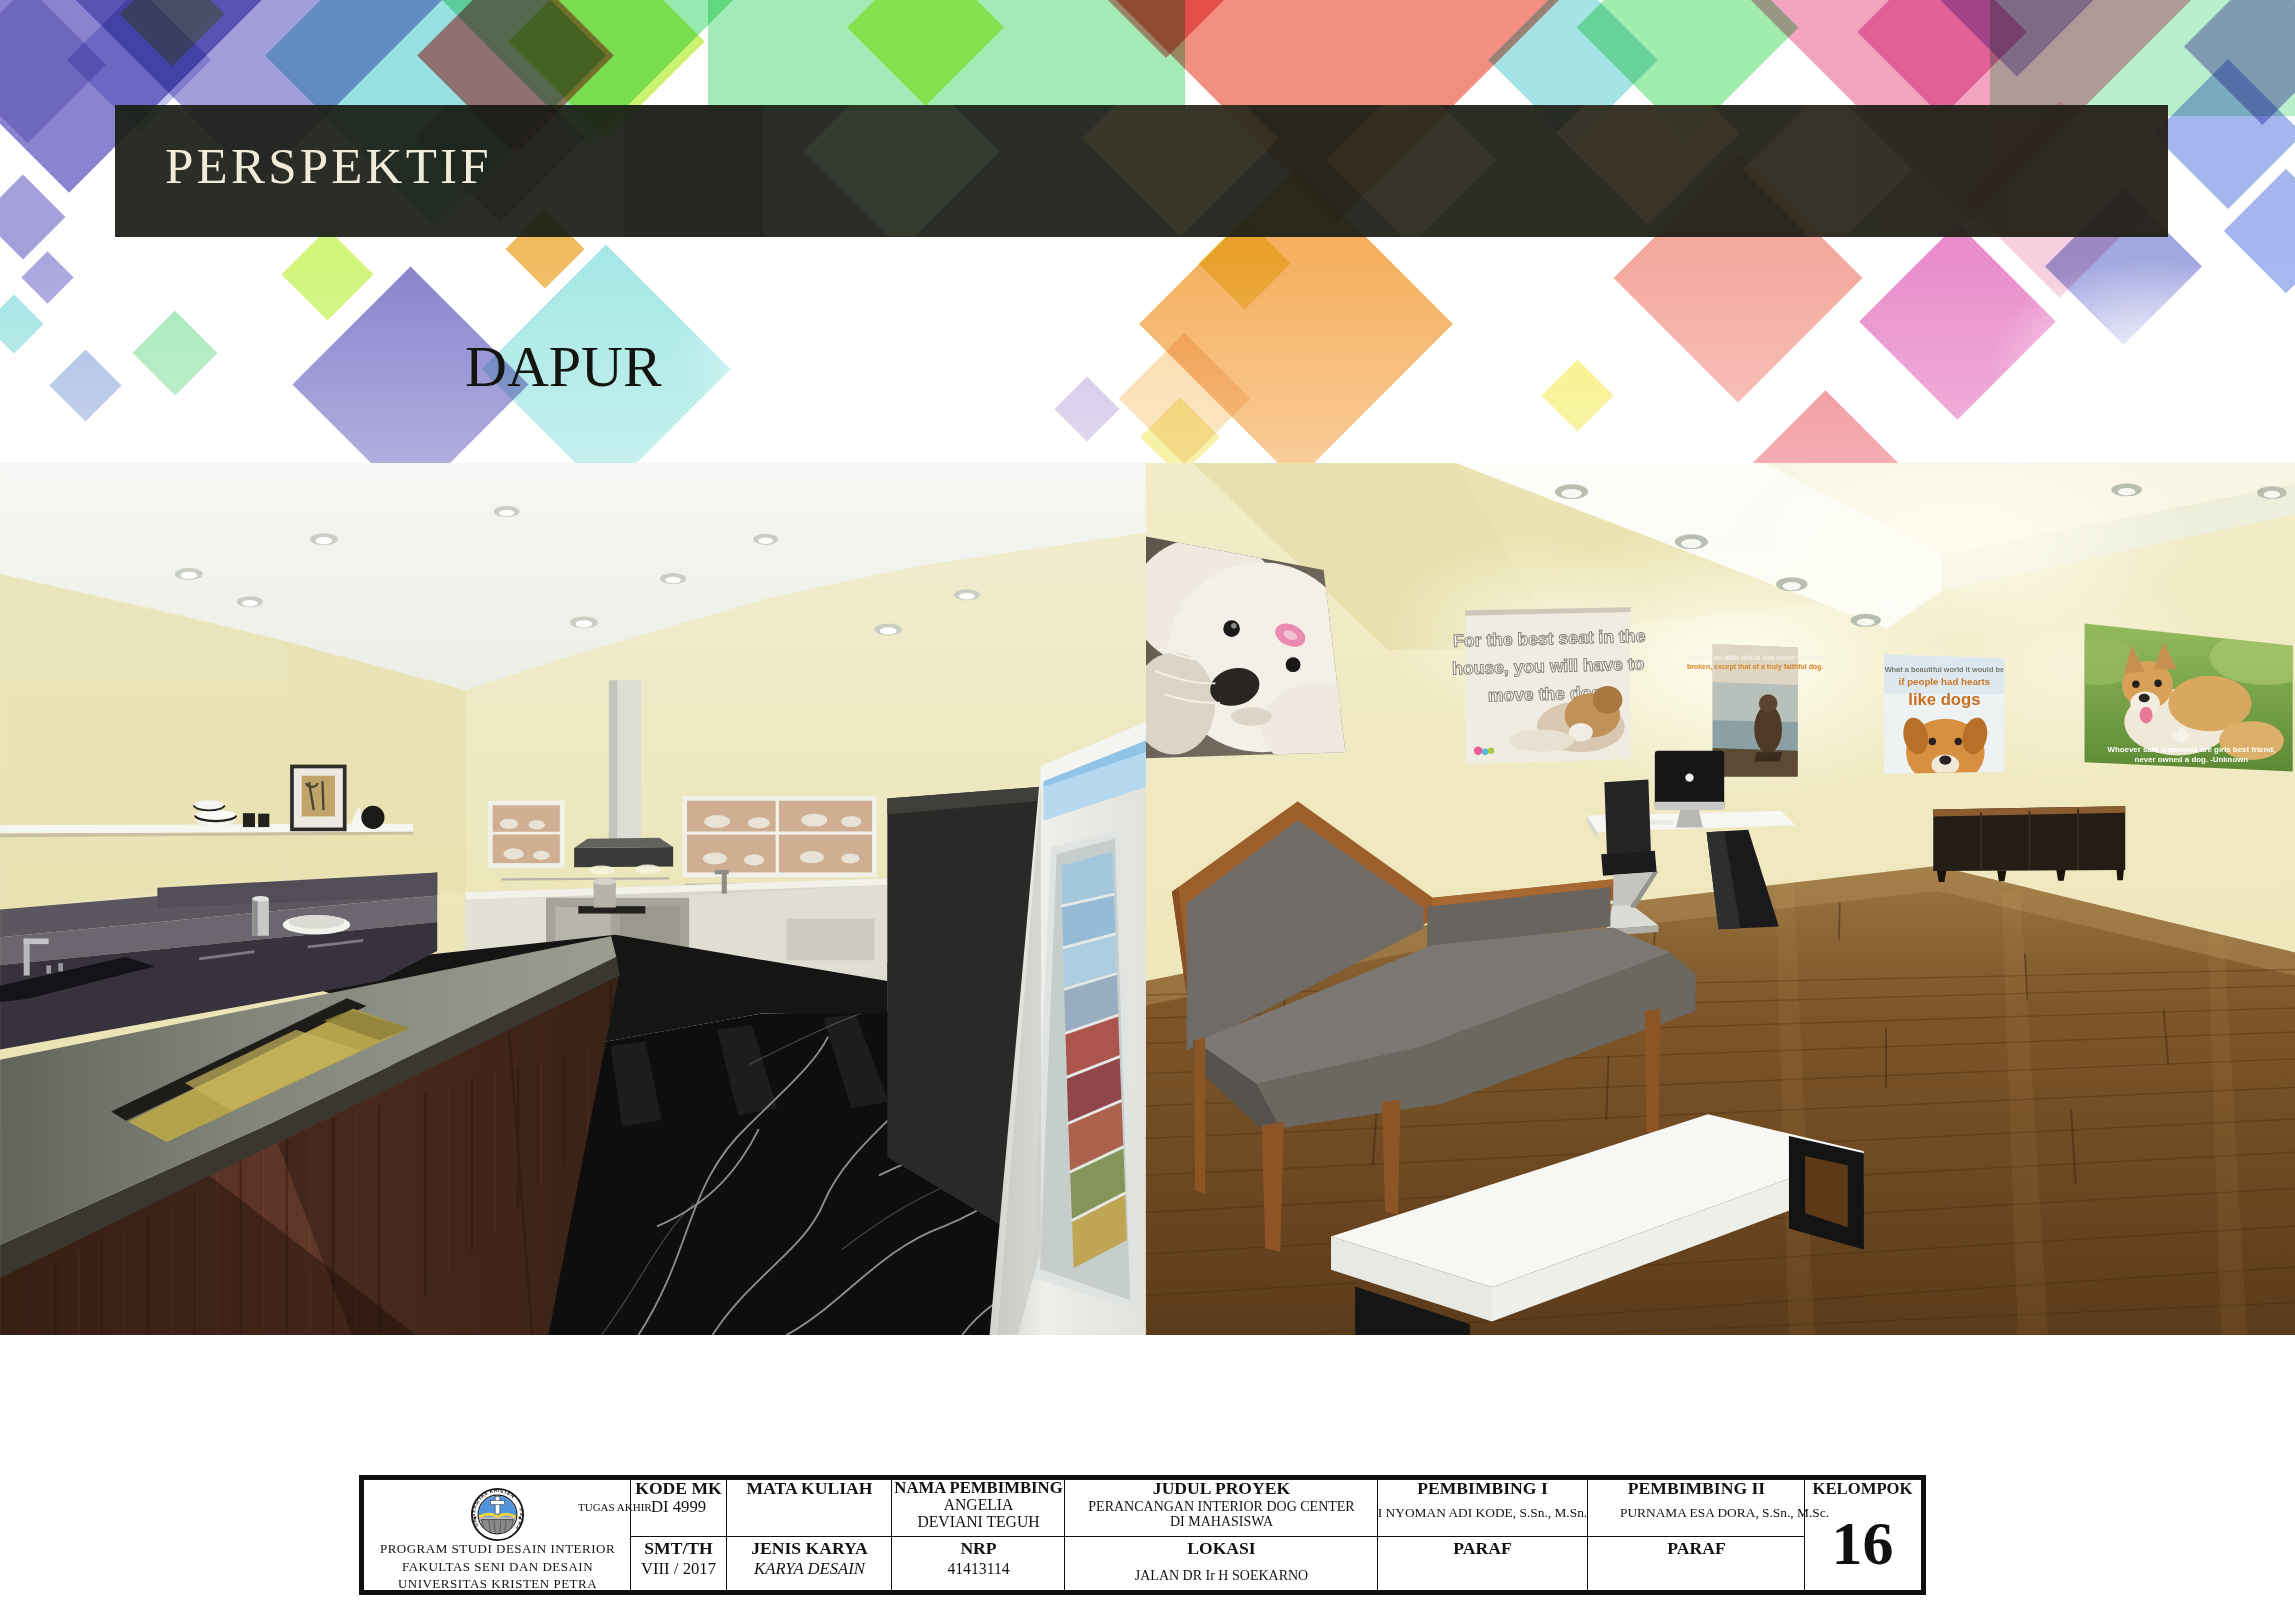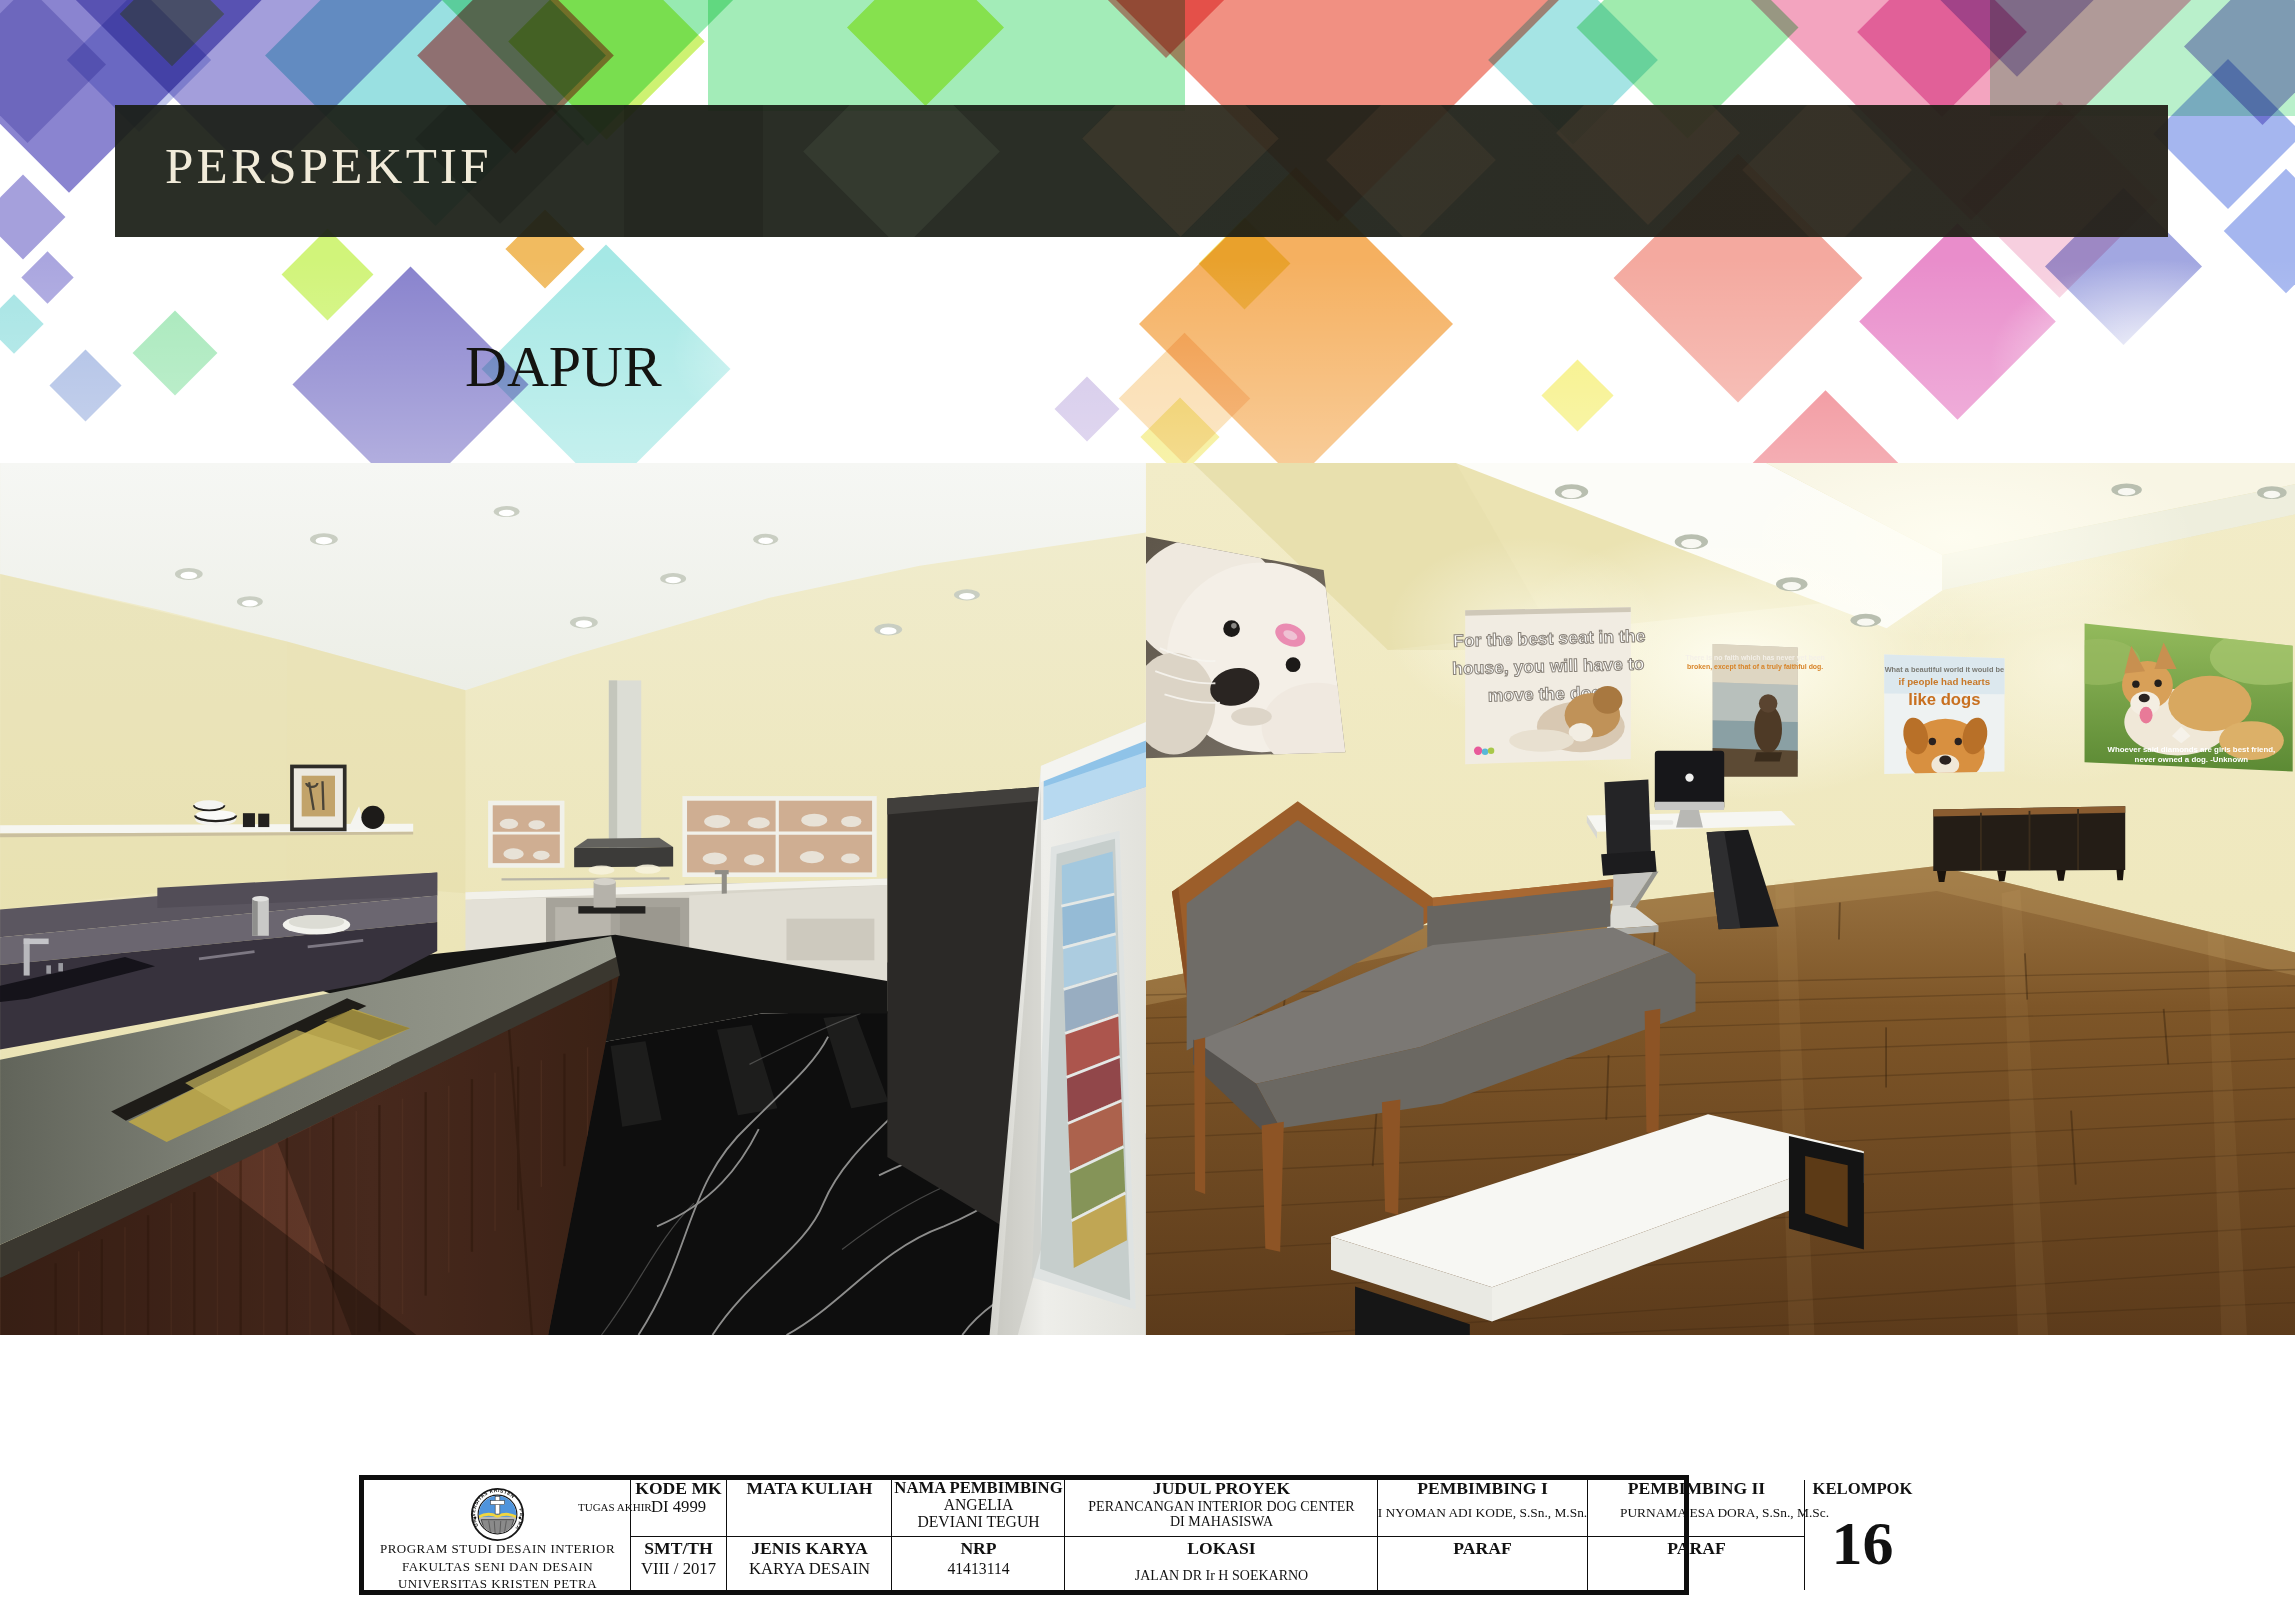--- a/index.html
+++ b/index.html
@@ -1,20 +1,20 @@
 <!DOCTYPE html>
 <html style="font-size:7.4px"><head><meta charset="utf-8">
 <style>
 html,body{margin:0;padding:0;}
 #page{position:relative;width:2295px;height:1623px;background:#ffffff;overflow:hidden;font-family:"Liberation Serif",serif;color:#111;}
 #hdr{position:absolute;left:0;top:0;width:2295px;height:463px;overflow:hidden;background:#fff;}
 #banner{position:absolute;left:115px;top:105px;width:2053px;height:132px;background:rgba(26,30,22,0.93);overflow:hidden;}
 #persp{position:absolute;left:165px;top:141px;color:#f1ebd9;font-size:51px;letter-spacing:3.2px;line-height:51px;white-space:nowrap;}
 .title{position:absolute;color:#141411;font-size:58px;line-height:58px;white-space:nowrap;}
-#tbl{position:absolute;left:359px;top:1475px;width:1330px;height:120px;border:5.1px solid #0e0e0e;box-sizing:border-box;}
+#tbl{position:absolute;left:359px;top:1475px;width:1567px;height:120px;border:5.1px solid #0e0e0e;box-sizing:border-box;}
 </style></head>
 <body>
 <div id="page">
   <div id="hdr">
   <div style="position:absolute;left:-116px;top:-254px;width:370px;height:370px;background:#7d76cb;opacity:0.9;transform:rotate(45deg);mix-blend-mode:multiply;"></div>
   <div style="position:absolute;left:97px;top:-208px;width:324px;height:324px;background:#8c86d2;opacity:0.8;transform:rotate(45deg);mix-blend-mode:multiply;"></div>
   <div style="position:absolute;left:88px;top:9.3px;width:102px;height:102px;background:#7a86d8;opacity:0.45;transform:rotate(45deg);mix-blend-mode:multiply;"></div>
   <div style="position:absolute;left:-28px;top:9.3px;width:111px;height:111px;background:#7a73c4;opacity:0.4;transform:rotate(45deg);mix-blend-mode:multiply;"></div>
   <div style="position:absolute;left:135px;top:-23px;width:74px;height:74px;background:#c6ee7a;opacity:0.8;transform:rotate(45deg);mix-blend-mode:multiply;"></div>
   <div style="position:absolute;left:-7.4px;top:187px;width:60px;height:60px;background:#8e88d4;opacity:0.8;transform:rotate(45deg);mix-blend-mode:multiply;"></div>
@@ -557,21 +557,21 @@
     <div style="position:absolute;left:1223px;top:0;width:1.4px;height:110px;background:#0e0e0e;"></div>
     <div style="position:absolute;left:1440px;top:0;width:1.4px;height:110px;background:#0e0e0e;"></div>
     <div style="position:absolute;left:267px;top:56px;width:1174px;height:0.9px;background:#0e0e0e;"></div>
     <div style="position:absolute;left:83px;top:-0.5px;width:463px;text-align:center;font-size:17.6px;line-height:17.6px;font-weight:bold;white-space:nowrap;">KODE MK</div>
     <div style="position:absolute;left:83px;top:19px;width:463px;text-align:center;font-size:16.7px;line-height:16.7px;font-weight:normal;white-space:nowrap;">DI 4999</div>
     <div style="position:absolute;left:83px;top:60px;width:463px;text-align:center;font-size:17.6px;line-height:17.6px;font-weight:bold;white-space:nowrap;">SMT/TH</div>
     <div style="position:absolute;left:83px;top:81px;width:463px;text-align:center;font-size:16.7px;line-height:16.7px;font-weight:normal;white-space:nowrap;">VIII / 2017</div>
     <div style="position:absolute;left:214px;top:-0.5px;width:463px;text-align:center;font-size:17.6px;line-height:17.6px;font-weight:bold;white-space:nowrap;">MATA KULIAH</div>
     <div style="position:absolute;left:214px;top:19px;width:463px;text-align:left;font-size:11px;line-height:16.7px;font-weight:normal;white-space:nowrap;">TUGAS AKHIR</div>
     <div style="position:absolute;left:214px;top:60px;width:463px;text-align:center;font-size:17.6px;line-height:17.6px;font-weight:bold;white-space:nowrap;">JENIS KARYA</div>
-    <div style="position:absolute;left:214px;top:81px;width:463px;text-align:center;font-size:16.7px;line-height:16.7px;font-weight:normal;white-space:nowrap;">KARYA DESAIN</div>
+    <div style="position:absolute;left:214px;top:81px;width:463px;text-align:center;font-size:16.7px;line-height:16.7px;font-weight:normal;white-space:nowrap;font-style:italic;">KARYA DESAIN</div>
     <div style="position:absolute;left:383px;top:0px;width:463px;text-align:center;font-size:16.7px;line-height:16.7px;font-weight:bold;white-space:nowrap;">NAMA PEMBIMBING</div>
     <div style="position:absolute;left:383px;top:16.7px;width:463px;text-align:center;font-size:15.7px;line-height:15.7px;font-weight:normal;white-space:nowrap;">ANGELIA</div>
     <div style="position:absolute;left:383px;top:34px;width:463px;text-align:center;font-size:15.7px;line-height:15.7px;font-weight:normal;white-space:nowrap;">DEVIANI TEGUH</div>
     <div style="position:absolute;left:383px;top:60px;width:463px;text-align:center;font-size:17.6px;line-height:17.6px;font-weight:bold;white-space:nowrap;">NRP</div>
     <div style="position:absolute;left:383px;top:81px;width:463px;text-align:center;font-size:15.7px;line-height:15.7px;font-weight:normal;white-space:nowrap;">41413114</div>
     <div style="position:absolute;left:626px;top:-0.5px;width:463px;text-align:center;font-size:17.6px;line-height:17.6px;font-weight:bold;white-space:nowrap;">JUDUL PROYEK</div>
     <div style="position:absolute;left:626px;top:20.4px;width:463px;text-align:center;font-size:14px;line-height:14px;font-weight:normal;white-space:nowrap;">PERANCANGAN INTERIOR DOG CENTER</div>
     <div style="position:absolute;left:626px;top:35px;width:463px;text-align:center;font-size:14px;line-height:14px;font-weight:normal;white-space:nowrap;">DI MAHASISWA</div>
     <div style="position:absolute;left:626px;top:60px;width:463px;text-align:center;font-size:17.6px;line-height:17.6px;font-weight:bold;white-space:nowrap;">LOKASI</div>
     <div style="position:absolute;left:626px;top:89px;width:463px;text-align:center;font-size:14px;line-height:14px;font-weight:normal;white-space:nowrap;">JALAN DR Ir H SOEKARNO</div>

